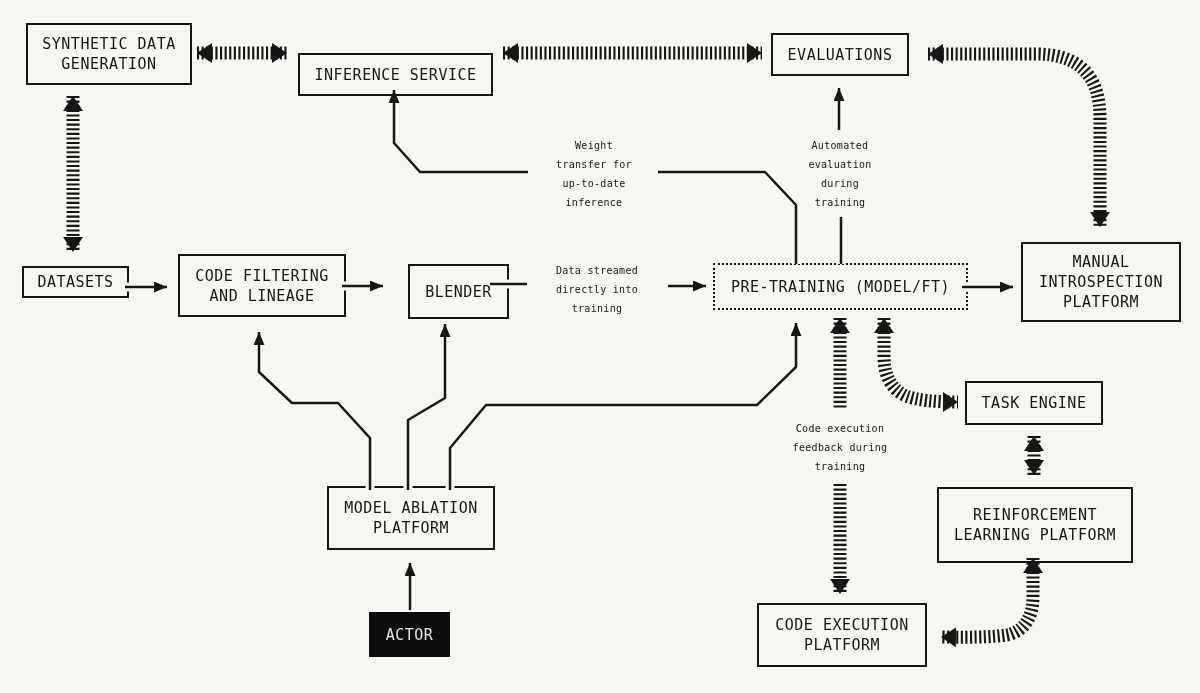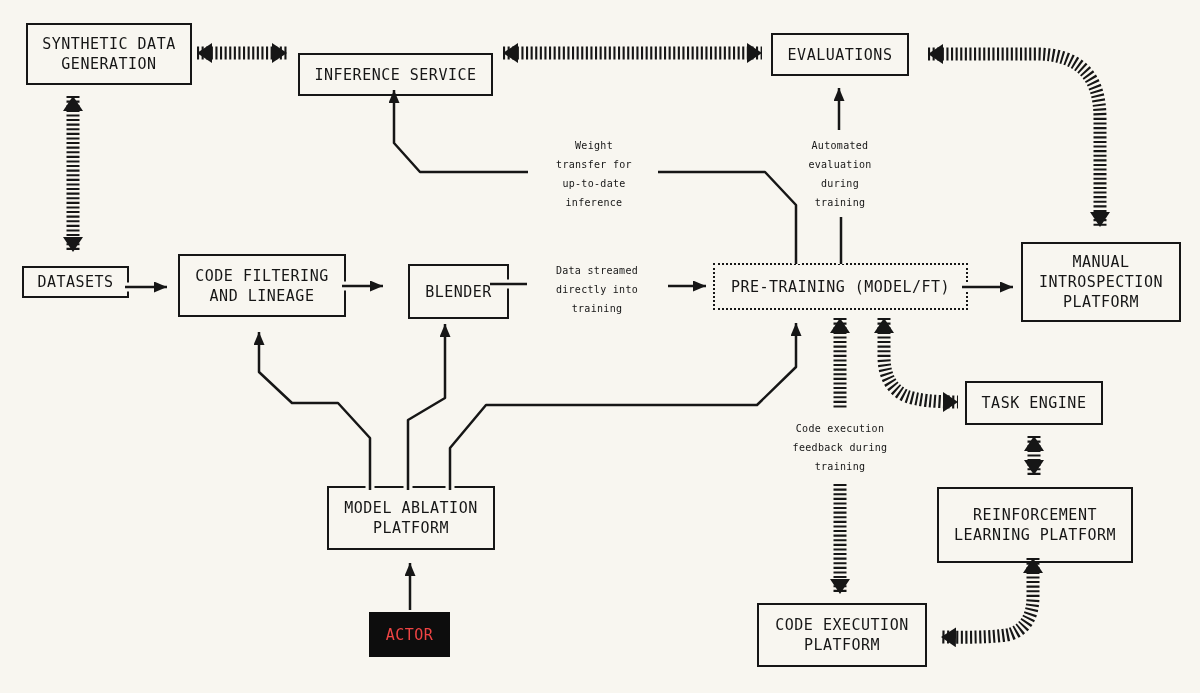--- a/index.html
+++ b/index.html
@@ -19,21 +19,21 @@
     box-sizing:border-box;
     border:2.5px solid #161616;
     background:#f8f6f0;
     display:flex;align-items:center;justify-content:center;
     text-align:center;
     font-size:15px;line-height:20px;letter-spacing:0.5px;
     white-space:pre-line;
     z-index:1;
   }
   .node.dotted{border-style:dotted;}
-  .node.filled{background:#0d0d0d;color:#ef4444;border-color:#0d0d0d;}
+  .node.filled{background:#0d0d0d;color:#e5e5e5;border-color:#0d0d0d;}
   .annotation{
     position:absolute;
     text-align:center;
     font-size:10px;line-height:19px;letter-spacing:0.3px;
     white-space:pre-line;
     z-index:1;
   }
   #connectors{
     position:absolute;left:0;top:0;width:1200px;height:693px;
     z-index:2;pointer-events:none;

